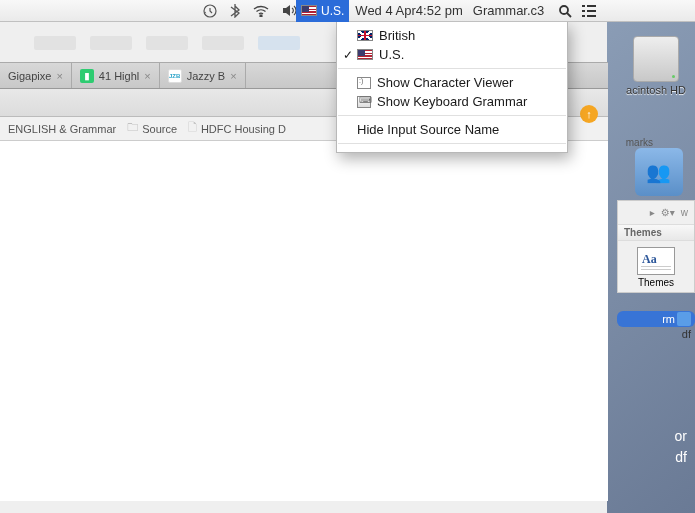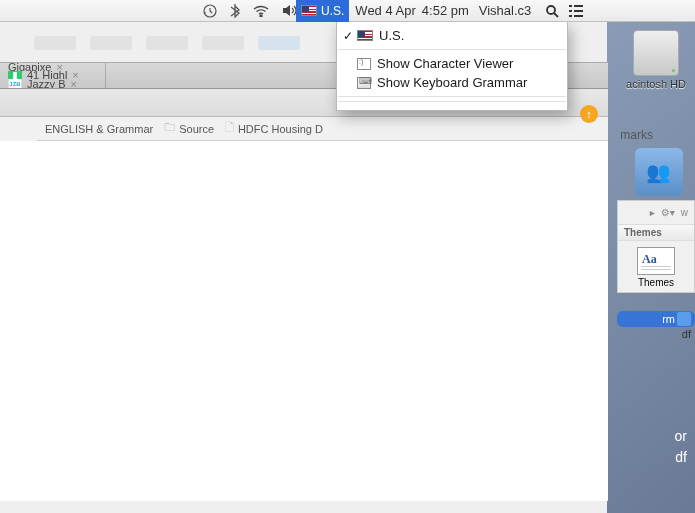--- a/index.html
+++ b/index.html
@@ -25,37 +25,37 @@
     .dropdown-sep { height: 1px; background: #e0e0e0; margin: 4px 1px; }
     .small-icon { width: 14px; height: 12px; border: 1px solid #888; display: inline-block; background: #fff; position: relative; }
     .char-icon::after { content: ':)'; font-size: 7px; position: absolute; top: -1px; left: 1px; color: #666; }
     .kbd-icon { background: linear-gradient(#fff, #ddd); }
     .kbd-icon::after { content: '⌨'; font-size: 9px; position: absolute; top: -2px; left: 1px; color: #666; }
     
     .dock-glimpse { position: absolute; top: 36px; left: 0; width: 335px; height: 24px; display: flex; gap: 14px; padding-left: 34px; opacity: 0.35; }
     .dock-item { width: 42px; height: 14px; background: #ccc; border-radius: 2px; }
     
     .browser { position: absolute; top: 62px; left: 0; width: 608px; background: #f1f1f1; }
-    .tabbar { display: flex; background: linear-gradient(#d8d8d8, #c8c8c8); height: 27px; border-top: 1px solid #aaa; border-bottom: 1px solid #999; flex-direction: column; }
+    .tabbar { display: flex; background: linear-gradient(#d8d8d8, #c8c8c8); height: 27px; border-top: 1px solid #aaa; border-bottom: 1px solid #999; }
     .tab { display: flex; align-items: center; gap: 5px; padding: 0 8px; font-size: 11px; color: #444; border-right: 1px solid #aaa; max-width: 106px; overflow: hidden; white-space: nowrap; position: relative; }
     .tab-close { font-size: 11px; color: #888; }
     .tab-favicon { width: 14px; height: 14px; display: inline-flex; align-items: center; justify-content: center; font-size: 9px; font-weight: bold; border-radius: 2px; }
     .urlbar { height: 28px; background: linear-gradient(#e8e8e8, #dcdcdc); border-bottom: 1px solid #bbb; }
-    .bookbar { display: flex; align-items: center; gap: 11px; padding: 0 8px; height: 24px; font-size: 11px; color: #555; background: #f1f1f1; border-bottom: 1px solid #ccc; margin-left: 37px; }
+    .bookbar { display: flex; align-items: center; gap: 11px; padding: 0 8px; height: 24px; font-size: 11px; color: #555; background: #f1f1f1; border-bottom: 1px solid #ccc; }
     .bookbar-item { display: flex; align-items: center; gap: 4px; }
     .folder-icon { font-size: 11px; color: #999; }
     .page-icon { font-size: 11px; color: #bbb; }
     .content { height: 360px; background: #ffffff; }
     
-    .desktop-right { position: absolute; top: 24px; right: 0; width: 78px; }
+    .desktop-right { position: absolute; top: 30px; right: 0; width: 78px; }
     .hd-icon { width: 46px; height: 46px; margin: 6px auto 2px; background: linear-gradient(#eee, #c8c8c8); border-radius: 4px; border: 1px solid #aaa; position: relative; }
     .hd-icon::after { content: ''; position: absolute; bottom: 3px; right: 3px; width: 3px; height: 3px; background: #6c6; border-radius: 50%; }
     .hd-label { text-align: center; font-size: 11px; color: #333; text-shadow: 0 1px 1px white; }
     
-    .other-books { position: absolute; top: 128px; right: 42px; font-size: 12px; color: #555; }
+    .other-books { position: absolute; top: 137px; right: 42px; font-size: 10px; color: #555; }
     .star-update { position: absolute; top: 105px; left: 580px; width: 18px; height: 18px; background: #f5a623; border-radius: 50%; color: white; display: flex; align-items: center; justify-content: center; font-size: 11px; }
     
     .app-icon-stack { position: absolute; top: 148px; right: 12px; width: 48px; height: 48px; background: linear-gradient(#8bb8e8, #5a8fc8); border-radius: 6px; display: flex; align-items: center; justify-content: center; color: white; font-size: 20px; }
     
     .panel { position: absolute; top: 200px; right: 0; width: 78px; background: #f0f0f0; border: 1px solid #ccc; font-size: 10px; }
     .panel-toolbar { height: 24px; display: flex; align-items: center; justify-content: flex-end; gap: 6px; padding: 0 6px; border-bottom: 1px solid #ddd; color: #888; }
     .panel-header { padding: 2px 6px; background: linear-gradient(#f8f8f8, #e8e8e8); border-bottom: 1px solid #ddd; font-size: 10px; font-weight: bold; color: #666; }
     .theme-thumb { width: 38px; height: 28px; background: white; border: 1px solid #999; margin: 6px auto 2px; position: relative; }
     .theme-thumb::before { content: 'Aa'; position: absolute; top: 4px; left: 4px; font-size: 12px; color: #2a5599; font-family: serif; font-weight: bold; }
     .theme-thumb::after { content: ''; position: absolute; bottom: 2px; left: 3px; right: 3px; height: 6px; background: repeating-linear-gradient(to bottom, #ccc 0, #ccc 1px, transparent 1px, transparent 3px); }
@@ -99,55 +99,62 @@
           <path d="M1 4h3l4-3v11l-4-3H1z"></path>
           <path d="M10 4a3 3 0 0 1 0 5M12 2a6 6 0 0 1 0 9" fill="none" stroke="#444" stroke-width="1.2"></path>
         </svg>
     </span>
   </div>
   <div class="input-source">
     <span class="flag-us"></span>
     <span>U.S.</span>
   </div>
   <span class="menubar-date">Wed 4 Apr</span>
-  <span style="margin-left:6px">4:52 pm</span>
-  <span class="menubar-user">Vishal.c3</span>
+  <span style="">4:52 pm</span>
+  <span class="menubar-user">Grammar.c3</span>
   <span class="menubar-icon spotlight-icon">
     <svg width="14" height="14" viewBox="0 0 14 14" fill="none" stroke="#333" stroke-width="1.8">
         <circle cx="6" cy="6" r="4"></circle>
         <path d="M9 9l4 4"></path>
       </svg>
   </span>
   <span class="menubar-icon notif-icon">
     <svg width="14" height="12" viewBox="0 0 14 12" fill="#333">
         <rect x="0" y="0" width="3" height="2"></rect>
         <rect x="5" y="0" width="9" height="2"></rect>
         <rect x="0" y="5" width="3" height="2"></rect>
         <rect x="5" y="5" width="9" height="2"></rect>
         <rect x="0" y="10" width="3" height="2"></rect>
         <rect x="5" y="10" width="9" height="2"></rect>
       </svg>
   </span>
 </div>
 
 <div class="dropdown">
+  <div class="dropdown-item">
+    <span class="flag-uk"></span>
+    <span>British</span>
+  </div>
   <div class="dropdown-item check">
     <span class="flag-us"></span>
     <span>U.S.</span>
   </div>
   <div class="dropdown-sep"></div>
   <div class="dropdown-item">
     <span class="small-icon char-icon"></span>
     <span>Show Character Viewer</span>
   </div>
   <div class="dropdown-item">
     <span class="small-icon kbd-icon"></span>
     <span>Show Keyboard Grammar</span>
   </div>
   <div class="dropdown-sep"></div>
+  <div class="dropdown-item">
+    <span>Hide Input Source Name</span>
+  </div>
   <div class="dropdown-sep"></div>
 </div>
 
 <div class="dock-glimpse">
   <div class="dock-item"></div>
     <div class="dock-item"></div>
     <div class="dock-item"></div>
     <div class="dock-item"></div>
     <div class="dock-item" style="background:#aaccee"></div>
 </div>

